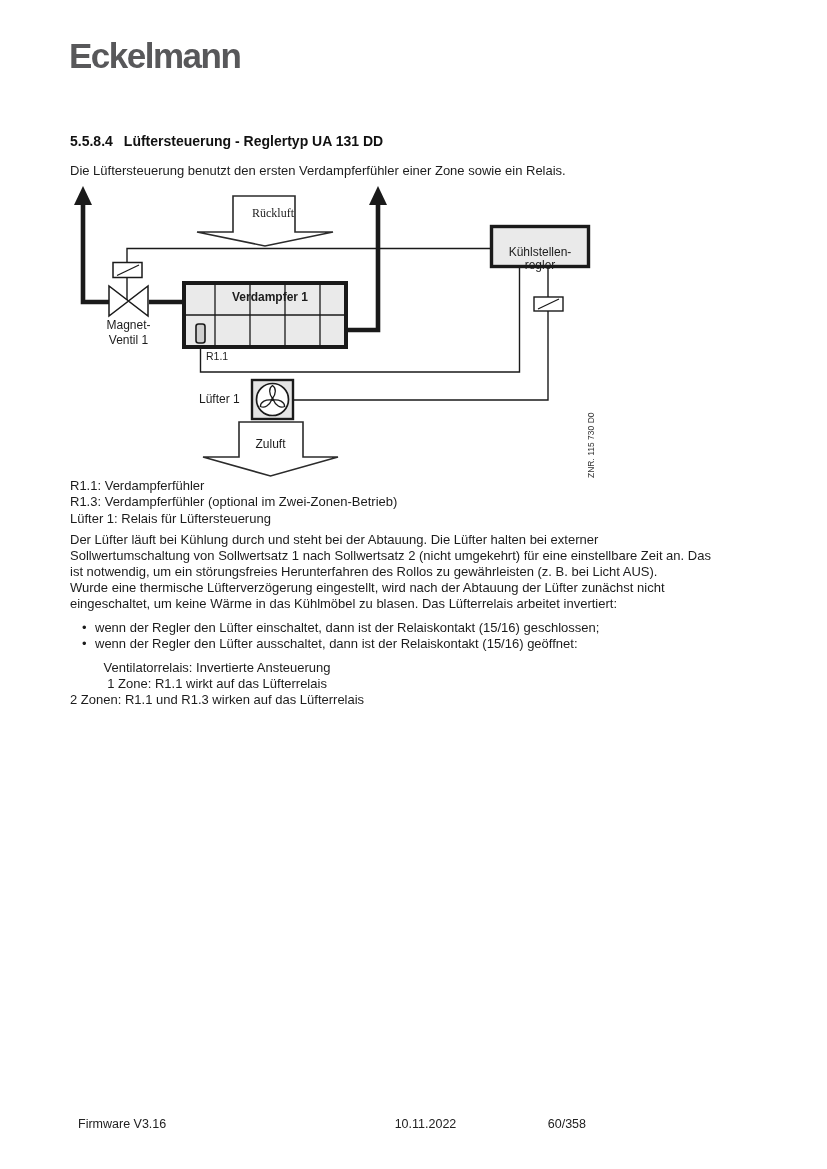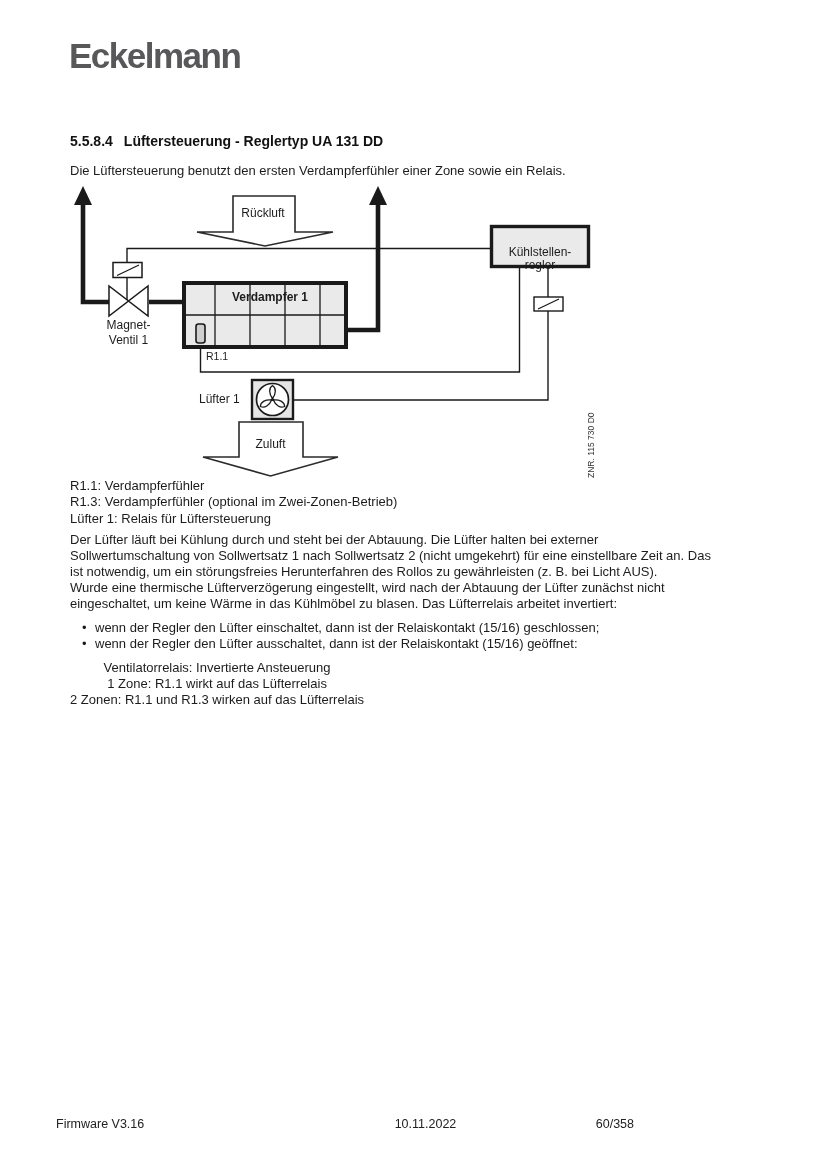--- a/index.html
+++ b/index.html
@@ -1,38 +1,38 @@
 <!DOCTYPE html>
 <html><head>
 <meta charset="utf-8">
 <style>
   html,body{margin:0;padding:0;background:#ffffff;width:827px;height:1169px;overflow:hidden;
     font-family:"Liberation Sans",sans-serif;color:#1c1c1c;}
-  .page{position:relative;width:656px;height:1169px;background:#fff;padding-left:48px;}
+  .page{position:relative;width:656px;height:1169px;background:#fff;}
   .abs{position:absolute;}
   .logo{left:69px;top:36px;font-size:35px;font-weight:bold;color:#58585a;letter-spacing:-1.5px;}
   .heading{left:70px;top:133px;font-size:14px;font-weight:bold;color:#111;}
   .heading .num{margin-right:11px;}
   .intro{left:70px;top:163px;font-size:13px;}
   .txtblock{font-size:13px;line-height:16px;white-space:pre-line;}
   .legend{left:70px;top:478px;line-height:16.4px;}
   .para{left:70px;top:532px;width:700px;}
   .bullets{left:82px;top:620px;font-size:13px;line-height:16.4px;}
   .bullet-row{display:flex;}
   .bullet-mark{width:13px;color:#1c1c1c;}
   .notes{left:70px;top:660px;line-height:16.2px;text-align:center;}
   .footer{top:1117px;font-size:12.5px;color:#222;}
-  .f-left{left:56px;}
+  .f-left{left:78px;}
   .f-center{left:12px;width:827px;text-align:center;}
   .f-right{right:70px;}
   
   .dlabel{font-size:12px;color:#1c1c1c;}
   .center{text-align:center;}
   .pre{white-space:pre-line;}
-  .lbl-rueckluft{left:213px;top:206px;width:100px;}
+  .lbl-rueckluft{left:223px;top:206px;width:100px;font-family:Liberation Serif, serif;}
   .lbl-regler{left:490px;top:246px;width:100px;line-height:13px;}
   .lbl-verdampfer{left:205px;top:290px;width:130px;font-weight:bold;}
   .lbl-ventil{left:88px;top:318px;width:81px;line-height:14.5px;}
   .lbl-r11{left:206px;top:350px;font-size:10.5px;}
   .lbl-luefter{left:199px;top:392px;}
   .lbl-zuluft{left:220px;top:437px;width:101px;}
   .lbl-znr{left:586px;top:478px;font-size:8.5px;color:#333;white-space:nowrap;
     transform:rotate(-90deg);transform-origin:0 0;}
   svg{position:absolute;left:0;top:0;}
 </style>

